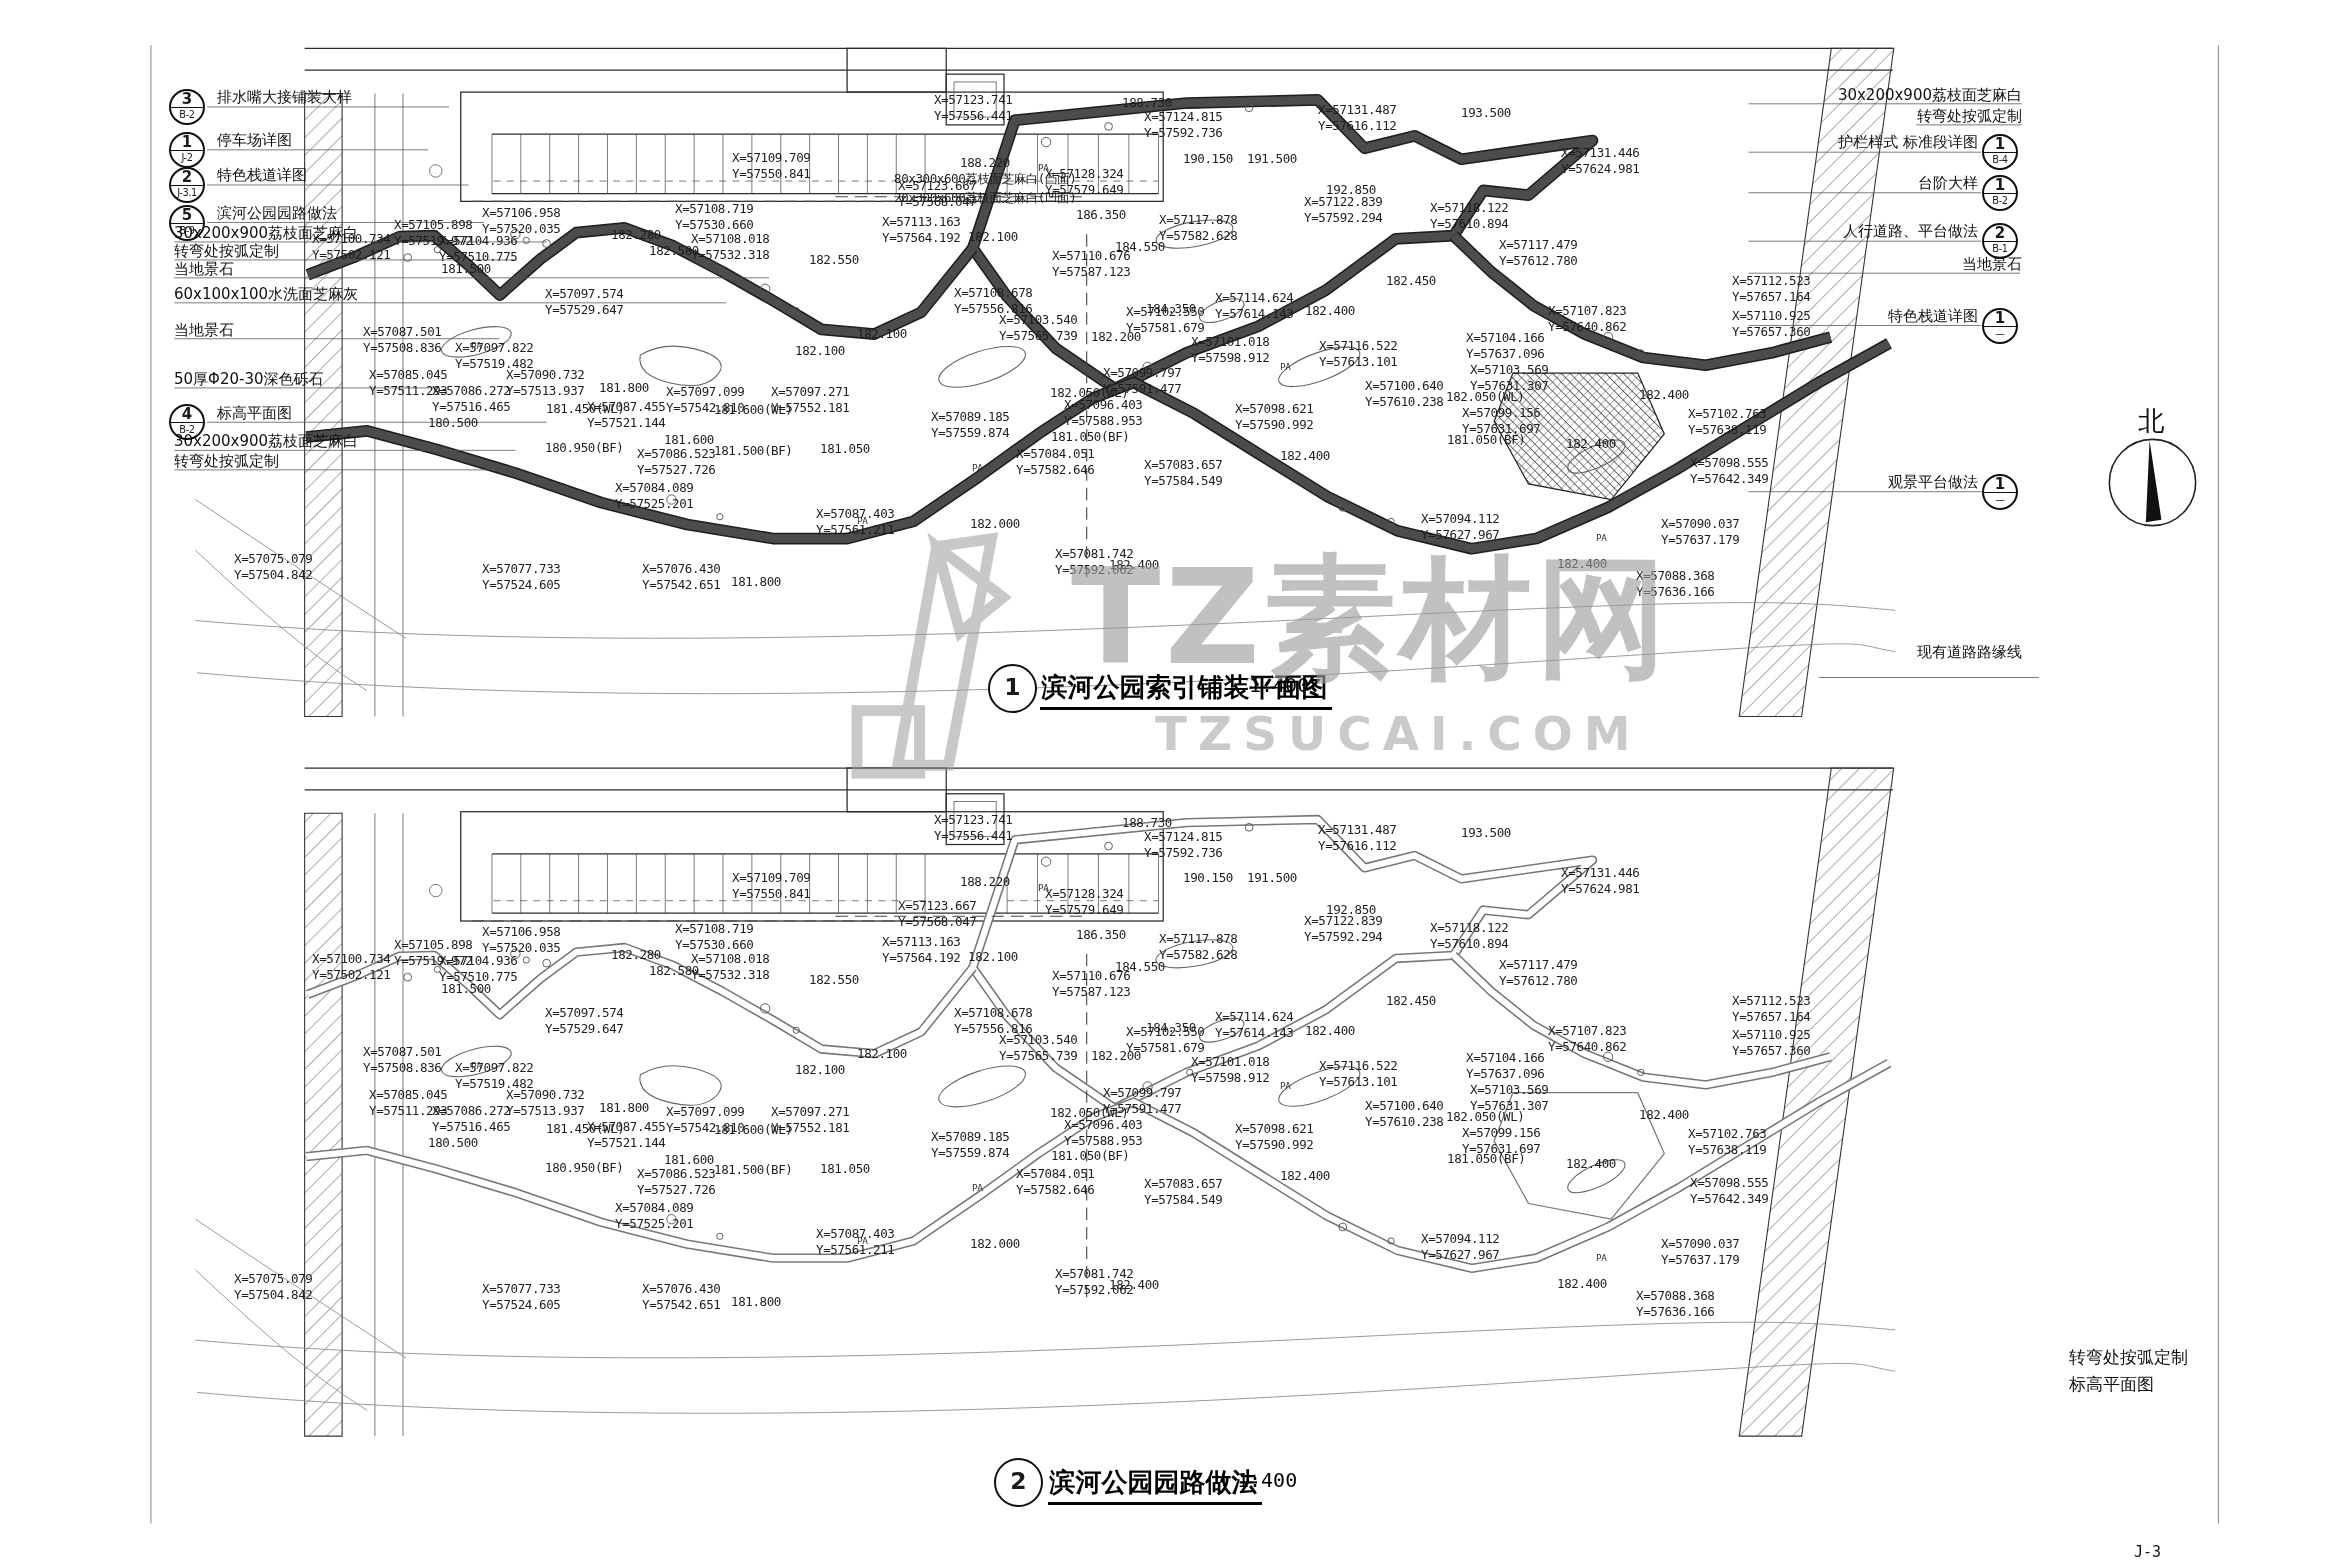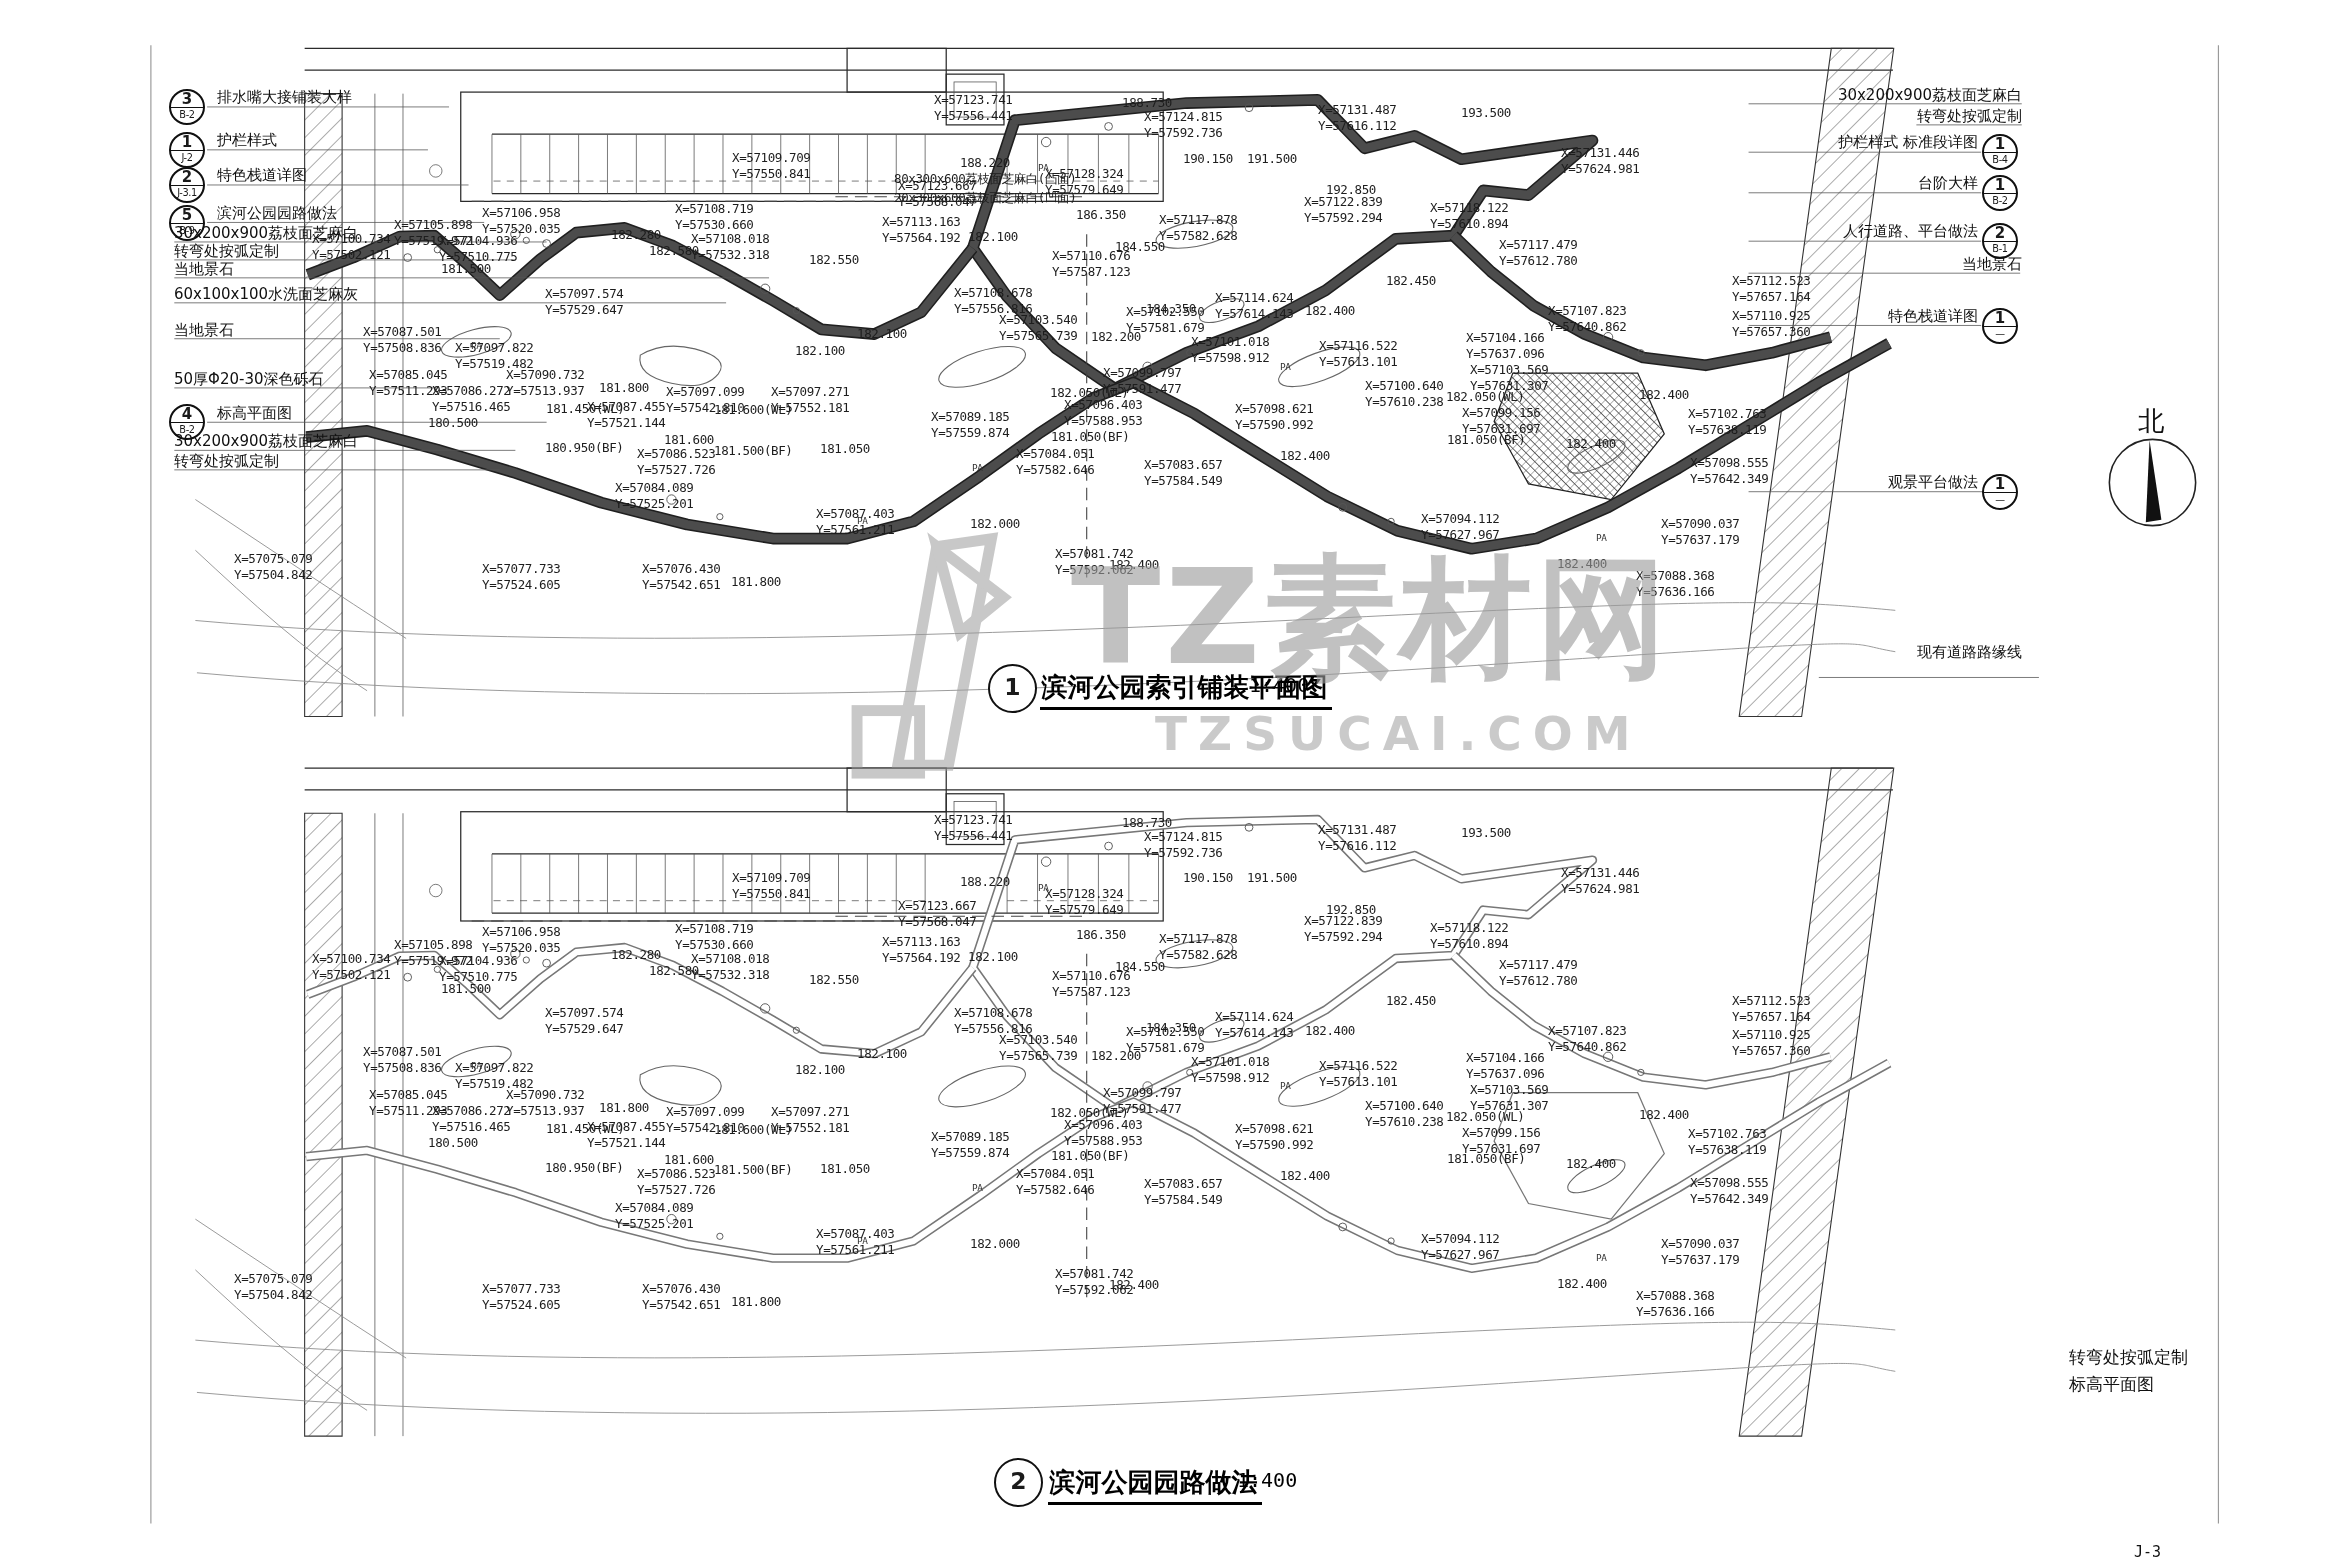--- a/index.html
+++ b/index.html
@@ -580,21 +580,21 @@
     <div class="ann s" style="left: 857px; top: 1235px;">PA</div>
     <div class="bubble" style="left: 169px; top: 89px;">
       <span class="bn">3</span>
       <span class="br">B-2</span>
     </div>
     <div class="mtxt" style="left: 217px; top: 88px;">排水嘴大接铺装大样</div>
     <div class="bubble" style="left: 169px; top: 132px;">
       <span class="bn">1</span>
       <span class="br">J-2</span>
     </div>
-    <div class="mtxt" style="left: 217px; top: 131px;">护栏样式</div>
+    <div class="mtxt" style="left: 217px; top: 131px;">停车场详图</div>
     <div class="bubble" style="left: 169px; top: 167px;">
       <span class="bn">2</span>
       <span class="br">J-3.1</span>
     </div>
     <div class="mtxt" style="left: 217px; top: 166px;">特色栈道详图</div>
     <div class="bubble" style="left: 169px; top: 205px;">
       <span class="bn">5</span>
       <span class="br">B-9</span>
     </div>
     <div class="mtxt" style="left: 217px; top: 204px;">滨河公园园路做法</div>

